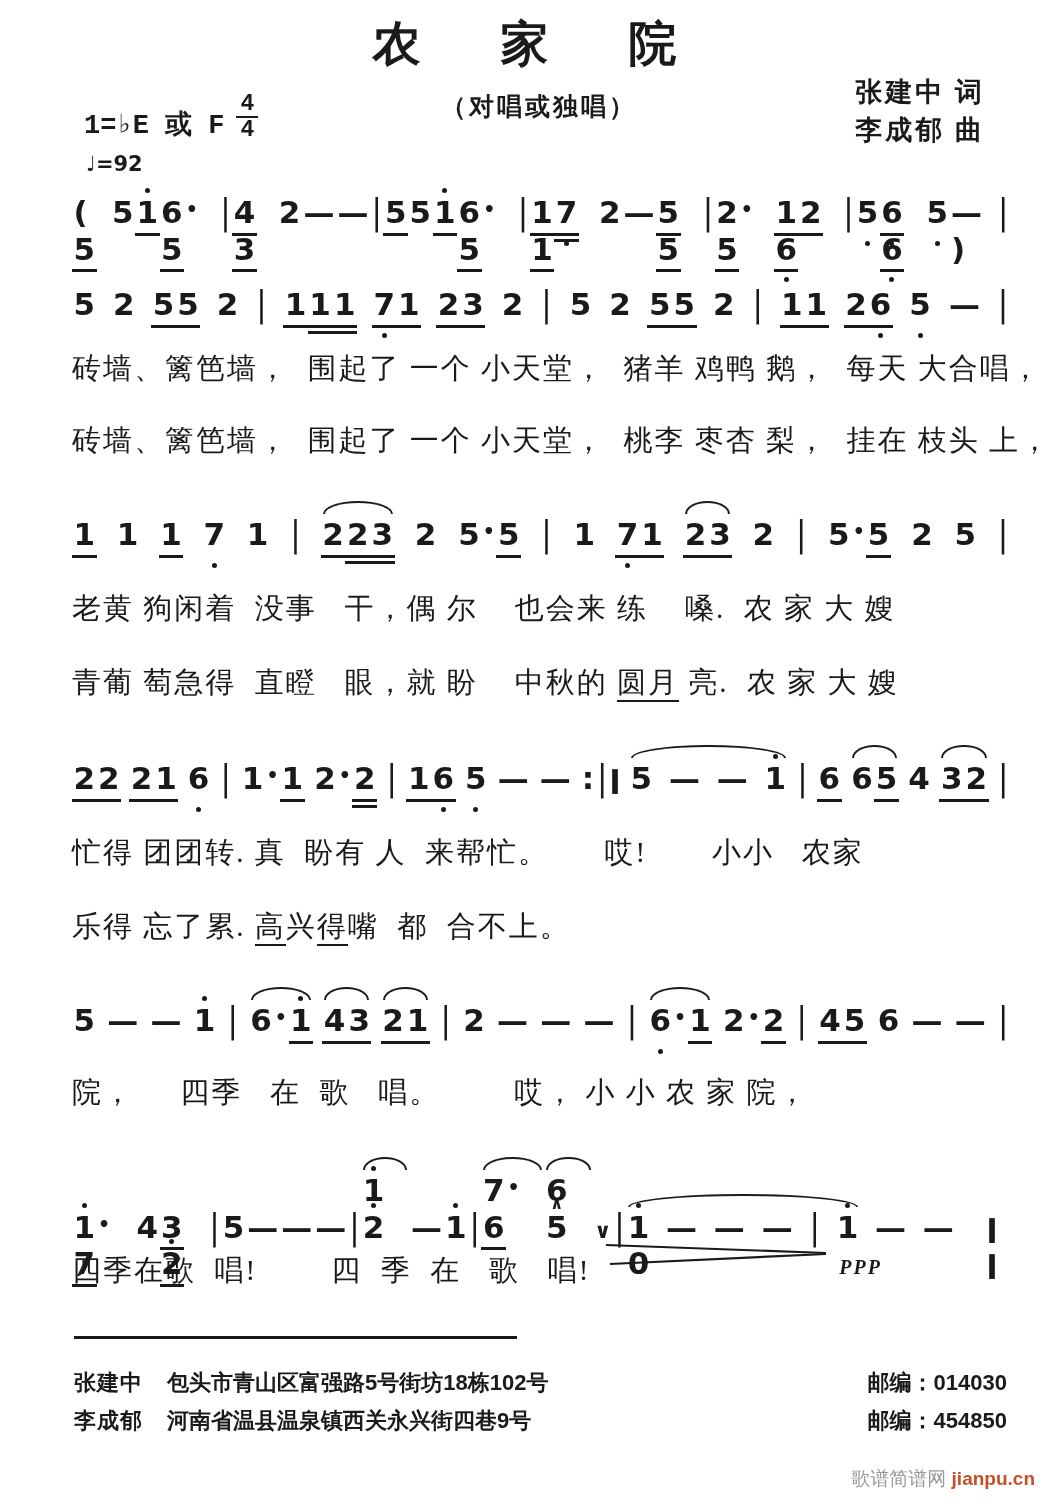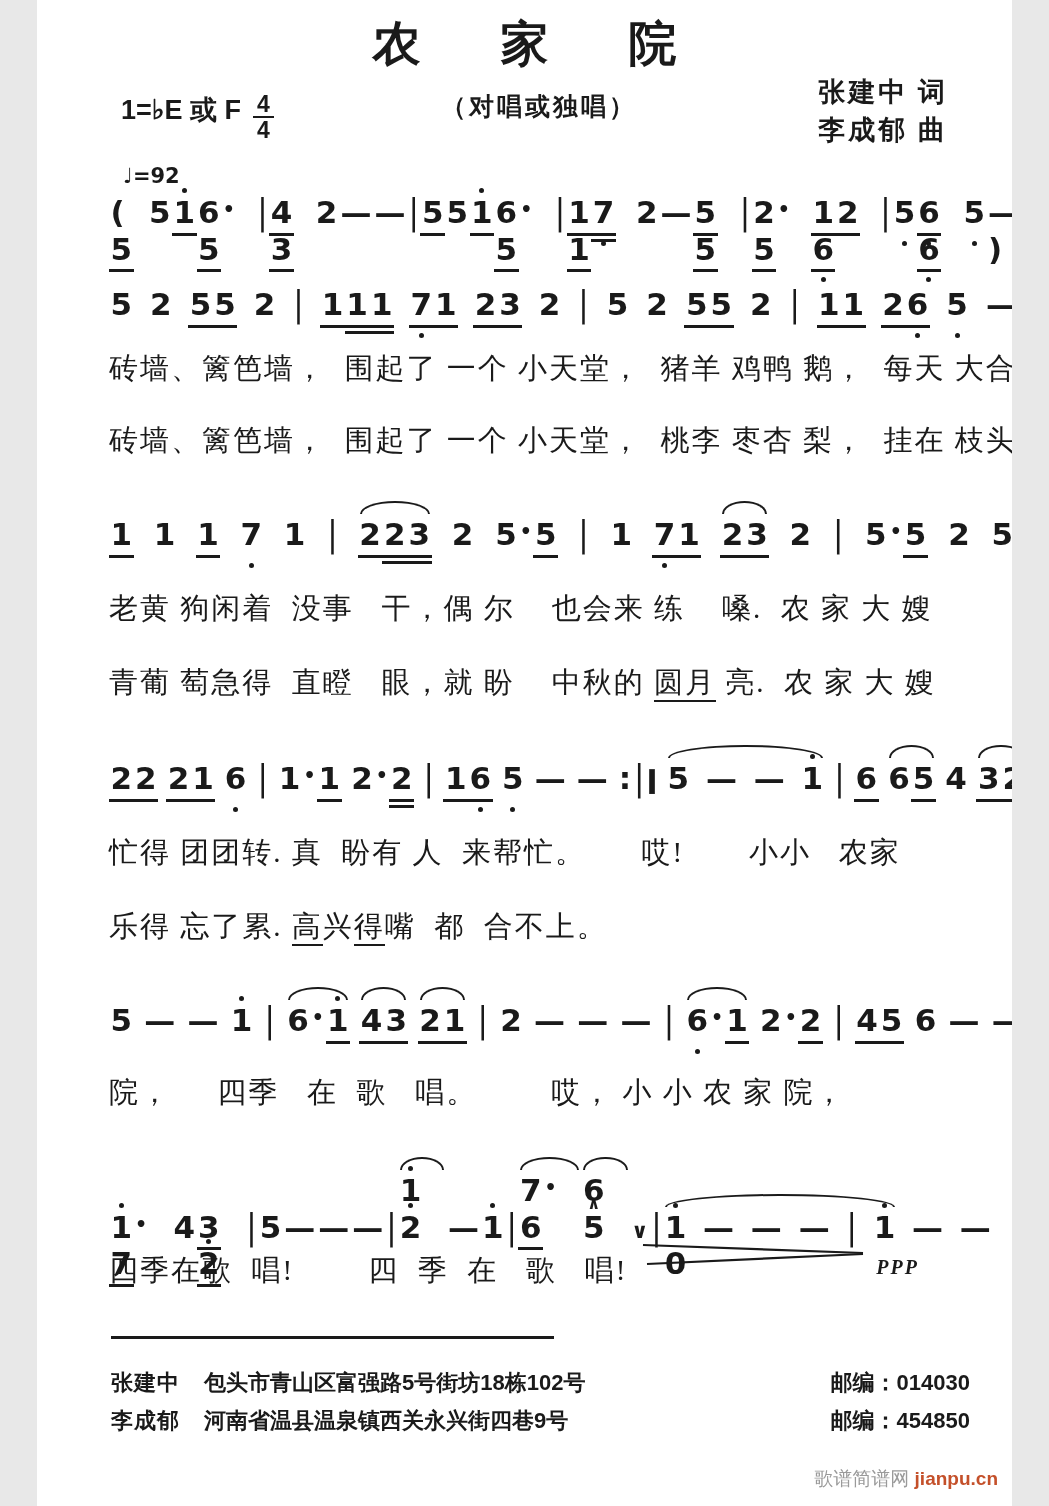--- a/index.html
+++ b/index.html
@@ -1,30 +1,30 @@
 <!DOCTYPE html>
 <html><head>
 <meta charset="utf-8">
 <style>
   html,body{margin:0;padding:0;background:#e8e8e8;}
-  .sheet{position:relative;width:975px;height:1506px;margin:0 auto;background:#ffffff;
+  .sheet{position:relative;width:1049px;height:1506px;margin:0 auto;background:#ffffff;
          overflow:hidden;color:#1a1a1a;font-family:"Liberation Serif","DejaVu Serif",serif;}
   
   .title{position:absolute;top:12px;left:0;right:0;text-align:center;
          font-size:48px;font-weight:700;letter-spacing:34px;padding-left:34px;}
   .subtitle{position:absolute;top:90px;left:0;right:0;text-align:center;
             font-size:25px;letter-spacing:3px;font-weight:600;margin-left:29px;}
   .credits{position:absolute;top:74px;right:64px;font-size:27px;font-weight:700;
            line-height:1.4;letter-spacing:3px;text-align:left;}
   .keysig{position:absolute;top:92px;left:84px;font-size:27px;font-weight:700;
-          font-family:Liberation Sans, sans-serif;display:flex;align-items:flex-start;}
+          font-family:Liberation Mono, monospace;display:flex;align-items:flex-end;}
   .frac{display:inline-block;margin-left:12px;text-align:center;vertical-align:middle;}
   .frac span{display:block;font-size:23px;line-height:1.05;font-weight:700;padding:0 4px;}
   .frac .ft{border-bottom:2.5px solid #1a1a1a;}
-  .tempo{position:absolute;top:164px;left:86px;font:600 21px "DejaVu Sans","Liberation Sans",sans-serif;text-align:right;}
+  .tempo{position:absolute;top:152px;left:86px;font:600 21px "DejaVu Sans","Liberation Sans",sans-serif;text-align:right;}
   
   .line{position:absolute;left:72px;width:938px;}
   .music{display:flex;justify-content:space-between;align-items:baseline;padding-top:26px;
          font-family:"DejaVu Sans","Liberation Sans",sans-serif;font-size:31px;font-weight:700;}
   .lyric{font-family:"Liberation Serif","DejaVu Serif",serif;font-size:29px;font-weight:500;
          letter-spacing:2px;white-space:nowrap;}
   .unit{display:inline-block;}
   .lyric .unit{display:inline;}
   .ch{position:relative;display:inline-block;line-height:1.15;}
   .music .ch{padding:0 1.5px;}

